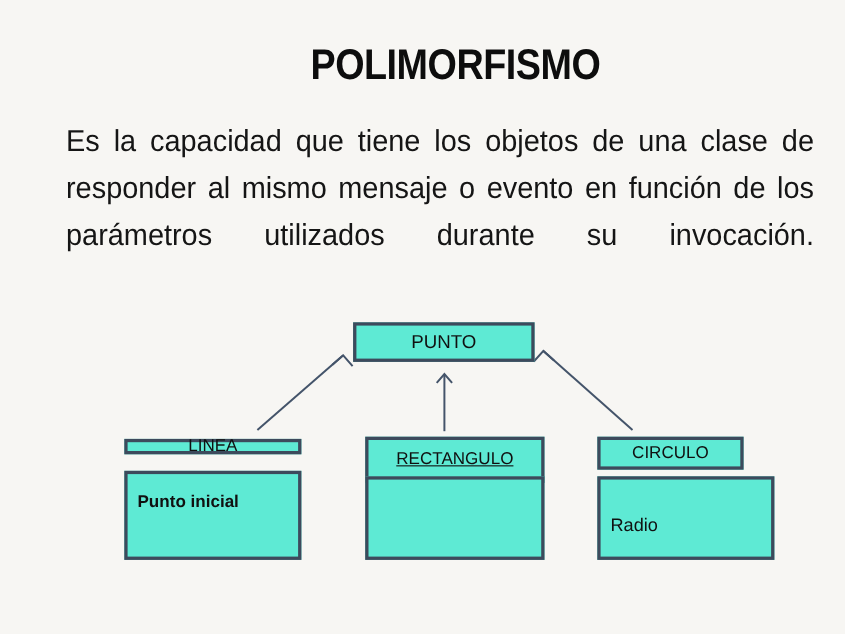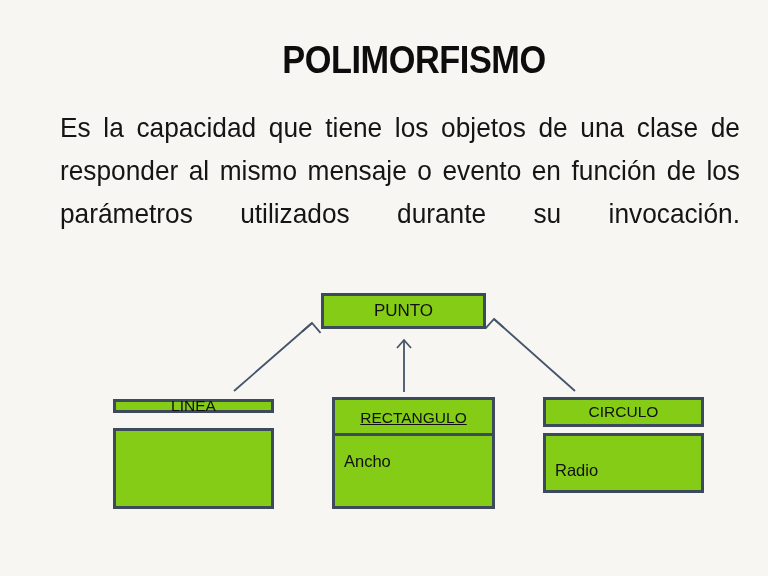--- a/index.html
+++ b/index.html
@@ -66,21 +66,21 @@
     top: 0;
     width: 768px;
     height: 576px;
     pointer-events: none;
   }
   .diagram > * { pointer-events: auto; }
 
   .uml-box {
     position: absolute;
     box-sizing: border-box;
-    background: #84cc16;
+    background: #5eead4;
     border: 3px solid #3d4a5c;
   }
   .uml-head {
     display: flex;
     align-items: center;
     justify-content: center;
     font-family: "Liberation Sans", sans-serif;
     color: #101010;
   }
   .uml-attrs {
@@ -132,29 +132,29 @@
     top: 433px;
     width: 163px;
     height: 76px;
   }
   #box-rectangulo-attrs .attr-line { font-size: 16.5px; }
 
   
   #box-circulo-head {
     left: 513px;
     top: 397px;
-    width: 161px;
+    width: 133px;
     height: 30px;
     font-size: 15.5px;
   }
   #box-circulo-attrs {
     left: 513px;
     top: 433px;
     width: 161px;
-    height: 60px;
+    height: 76px;
   }
   #box-circulo-attrs {
     display: flex;
     align-items: center;
   }
   #box-circulo-attrs .attr-line { font-size: 16.5px; }
 
   .arrows {
     position: absolute;
     left: 0;
@@ -193,27 +193,27 @@
     </svg>
 
     <div class="uml-box uml-head" id="box-punto">
       <span>PUNTO</span>
     </div>
 
     <div class="uml-box uml-head" id="box-linea-head">
       <span>LINEA</span>
     </div>
     <div class="uml-box uml-attrs" id="box-linea-attrs">
+      <div class="attr-line">Punto inicial</div>
     </div>
 
     <div class="uml-box uml-head" id="box-rectangulo-head">
       <span>RECTANGULO</span>
     </div>
     <div class="uml-box uml-attrs" id="box-rectangulo-attrs">
-      <div class="attr-line">Ancho</div>
     </div>
 
     <div class="uml-box uml-head" id="box-circulo-head">
       <span>CIRCULO</span>
     </div>
     <div class="uml-box uml-attrs" id="box-circulo-attrs">
       <div class="attr-line">Radio</div>
     </div>
 
   </div>

